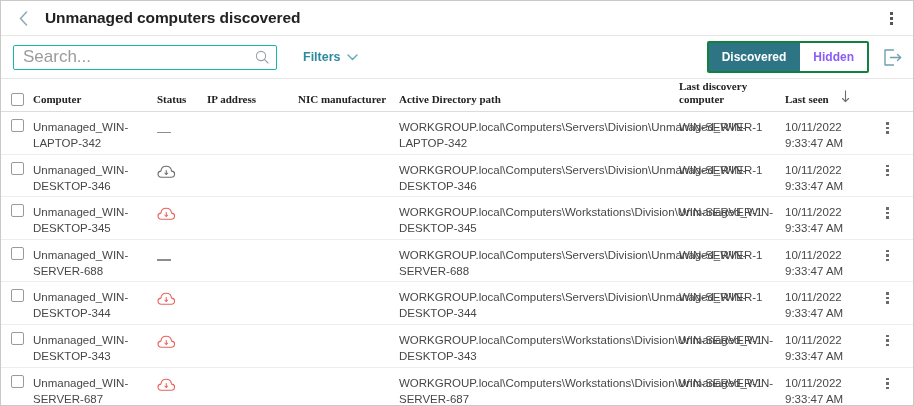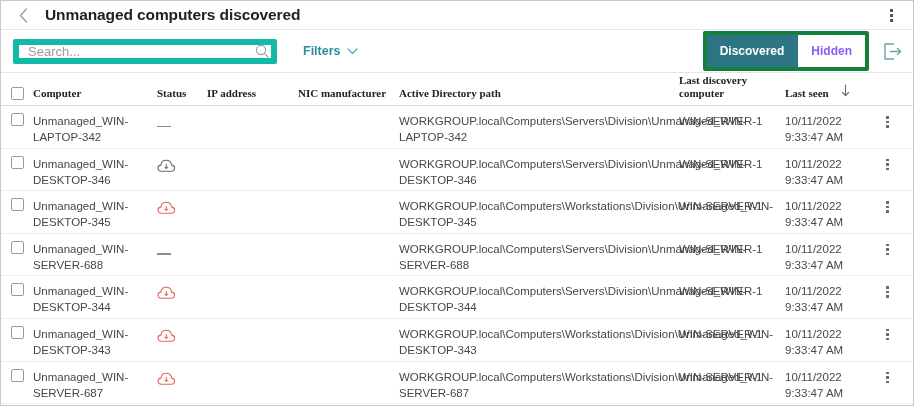--- a/index.html
+++ b/index.html
@@ -18,21 +18,21 @@
   .app {
     width: 914px; height: 406px;
     position: relative;
     background: #fff;
     border: 1px solid #c9c9c9;
     overflow: hidden;
   }
 
   
   .titlebar {
-    height: 29px;
+    height: 35px;
     display: flex;
     align-items: center;
     border-bottom: 1px solid #e6e6e6;
     background: #fff;
     padding: 0 8px 0 14px;
   }
   .back-chevron {
     width: 16px; height: 20px;
     display: flex; align-items: center; justify-content: center;
     cursor: pointer;
@@ -70,25 +70,25 @@
     border-bottom: 1px solid #e6e6e6;
     background: #fff;
   }
   .search-wrap {
     position: relative;
     width: 264px; height: 25px;
     flex: 0 0 auto;
   }
   .search-input {
     width: 100%; height: 100%;
-    border: 6px solid #14b8a6;
+    border: 1px solid #14b8a6;
     border-radius: 2px;
     padding: 0 30px 0 9px;
     font-family: "Liberation Sans", sans-serif;
-    font-size: 13px;
+    font-size: 17px;
     color: #555;
     outline: none;
     background: #fff;
   }
   .search-input::placeholder { color: #9b9b9b; }
   .search-icon {
     position: absolute;
     right: 8px; top: 50%;
     transform: translateY(-50%);
     width: 14px; height: 14px;
@@ -103,22 +103,22 @@
     color: #2d8a9e;
     font-weight: bold;
     font-size: 12.5px;
     flex: 0 0 auto;
   }
   .chev-down { display:block; }
   .toolbar-spacer { flex: 1 1 auto; }
   .segmented {
     display: flex;
     flex: 0 0 auto;
-    height: 40px;
-    border: 4px solid #15803d;
+    height: 32px;
+    border: 2px solid #15803d;
     border-radius: 2px;
     overflow: hidden;
   }
   .seg {
     display: flex; align-items: center; justify-content: center;
     font-size: 12px;
     font-weight: bold;
     padding: 0 13px;
     cursor: pointer;
     white-space: nowrap;

